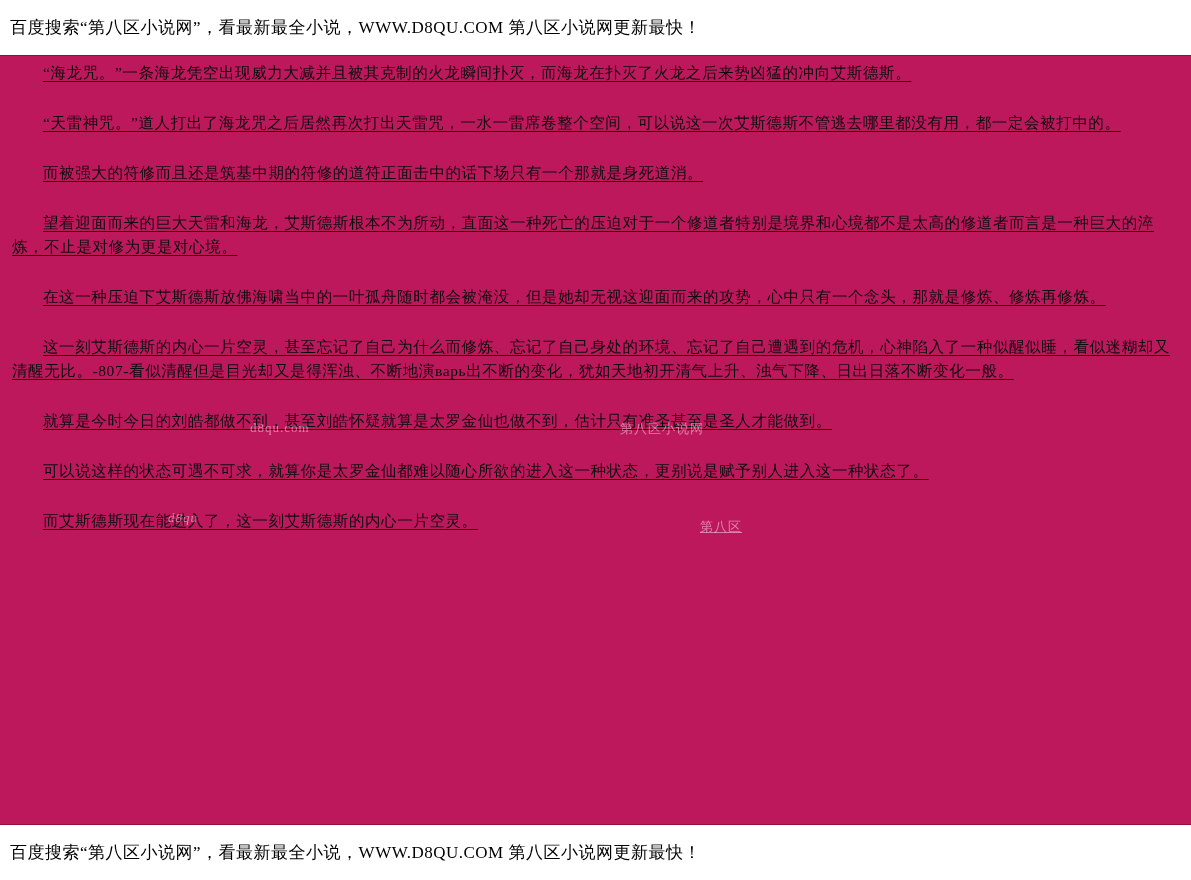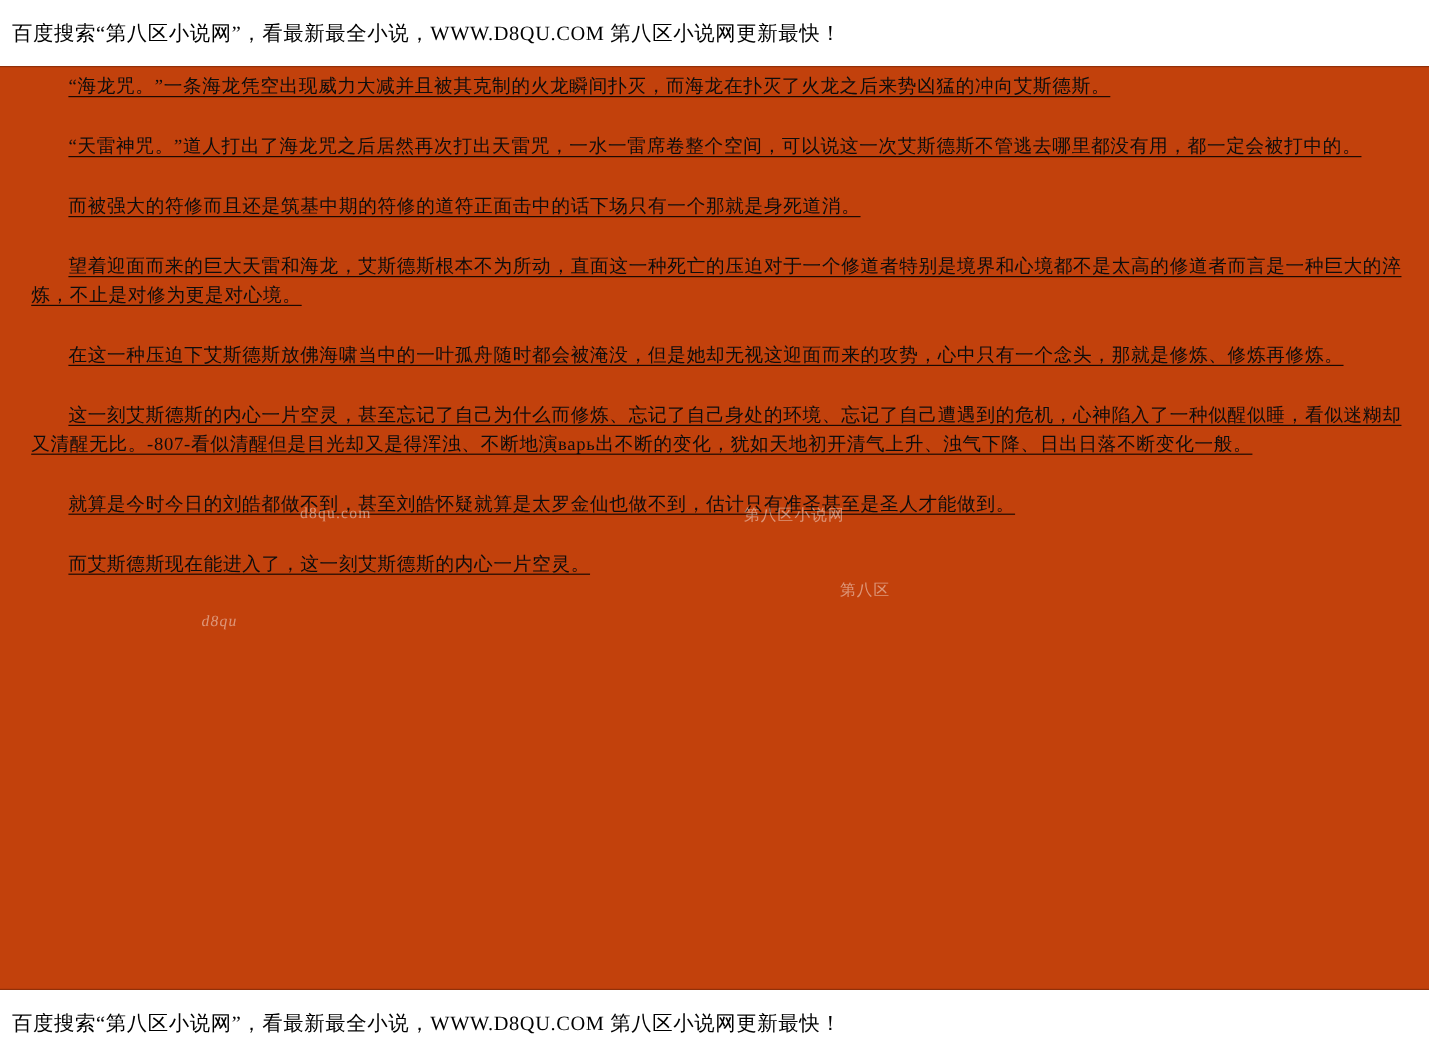--- a/index.html
+++ b/index.html
@@ -12,21 +12,21 @@
     height: 880px;
     font-family: "Liberation Serif", serif;
     position: relative;
   }
   .page {
     position: absolute;
     left: 0;
     top: 0;
     width: 1191px;
     height: 880px;
-    background: #c2410c;
+    background: #be185d;
     box-sizing: border-box;
     overflow: hidden;
   }
   .header-bar, .footer-bar {
     position: absolute;
     left: 0;
     width: 1191px;
     background: #ffffff;
     color: #000000;
     font-size: 17px;
@@ -45,21 +45,21 @@
   .footer-bar {
     bottom: 0;
     height: 55px;
   }
   .content {
     position: absolute;
     left: 0;
     top: 55px;
     width: 1191px;
     height: 552px;
-    padding: 0 12px 0 26px;
+    padding: 0 12px 0 12px;
     box-sizing: border-box;
   }
   .para {
     font-size: 15.5px;
     line-height: 24px;
     color: #0d0d0d;
     text-indent: 2em;
     margin: 0 0 26px 0;
     text-decoration: underline;
     text-decoration-color: rgba(0,0,0,0.85);
@@ -75,21 +75,21 @@
     color: rgba(255,255,255,0.45);
     font-size: 13px;
     font-family: "Liberation Serif", serif;
     pointer-events: none;
     user-select: none;
     letter-spacing: 1px;
   }
   .wm1 { left: 250px; top: 420px; }
   .wm2 { left: 620px; top: 420px; }
   .wm3 { left: 168px; top: 510px; font-style: italic; }
-  .wm4 { left: 700px; top: 483px; }
+  .wm4 { left: 700px; top: 518px; text-decoration: underline; }
   .edge-line {
     position: absolute;
     left: 0;
     width: 1191px;
     height: 1px;
     background: rgba(0,0,0,0.25);
   }
 </style>
 </head>
 <body>
@@ -103,20 +103,21 @@
   <div class="edge-line" style="top:55px;"></div>
 
   <div class="content">
     <p class="para first">“海龙咒。”一条海龙凭空出现威力大减并且被其克制的火龙瞬间扑灭，而海龙在扑灭了火龙之后来势凶猛的冲向艾斯德斯。</p>
     <p class="para">“天雷神咒。”道人打出了海龙咒之后居然再次打出天雷咒，一水一雷席卷整个空间，可以说这一次艾斯德斯不管逃去哪里都没有用，都一定会被打中的。</p>
     <p class="para">而被强大的符修而且还是筑基中期的符修的道符正面击中的话下场只有一个那就是身死道消。</p>
     <p class="para">望着迎面而来的巨大天雷和海龙，艾斯德斯根本不为所动，直面这一种死亡的压迫对于一个修道者特别是境界和心境都不是太高的修道者而言是一种巨大的淬炼，不止是对修为更是对心境。</p>
     <p class="para">在这一种压迫下艾斯德斯放佛海啸当中的一叶孤舟随时都会被淹没，但是她却无视这迎面而来的攻势，心中只有一个念头，那就是修炼、修炼再修炼。</p>
     <p class="para">这一刻艾斯德斯的内心一片空灵，甚至忘记了自己为什么而修炼、忘记了自己身处的环境、忘记了自己遭遇到的危机，心神陷入了一种似醒似睡，看似迷糊却又清醒无比。-807-看似清醒但是目光却又是得浑浊、不断地演варь出不断的变化，犹如天地初开清气上升、浊气下降、日出日落不断变化一般。</p>
     <p class="para">就算是今时今日的刘皓都做不到，甚至刘皓怀疑就算是太罗金仙也做不到，估计只有准圣甚至是圣人才能做到。</p>
+    <p class="para">可以说这样的状态可遇不可求，就算你是太罗金仙都难以随心所欲的进入这一种状态，更别说是赋予别人进入这一种状态了。</p>
     <p class="para">而艾斯德斯现在能进入了，这一刻艾斯德斯的内心一片空灵。</p>
   </div>
 
   <div class="watermark wm1">d8qu.com</div>
   <div class="watermark wm2">第八区小说网</div>
   <div class="watermark wm3">d8qu</div>
   <div class="watermark wm4">第八区</div>
 
   <div class="edge-line" style="bottom:55px;"></div>
 

